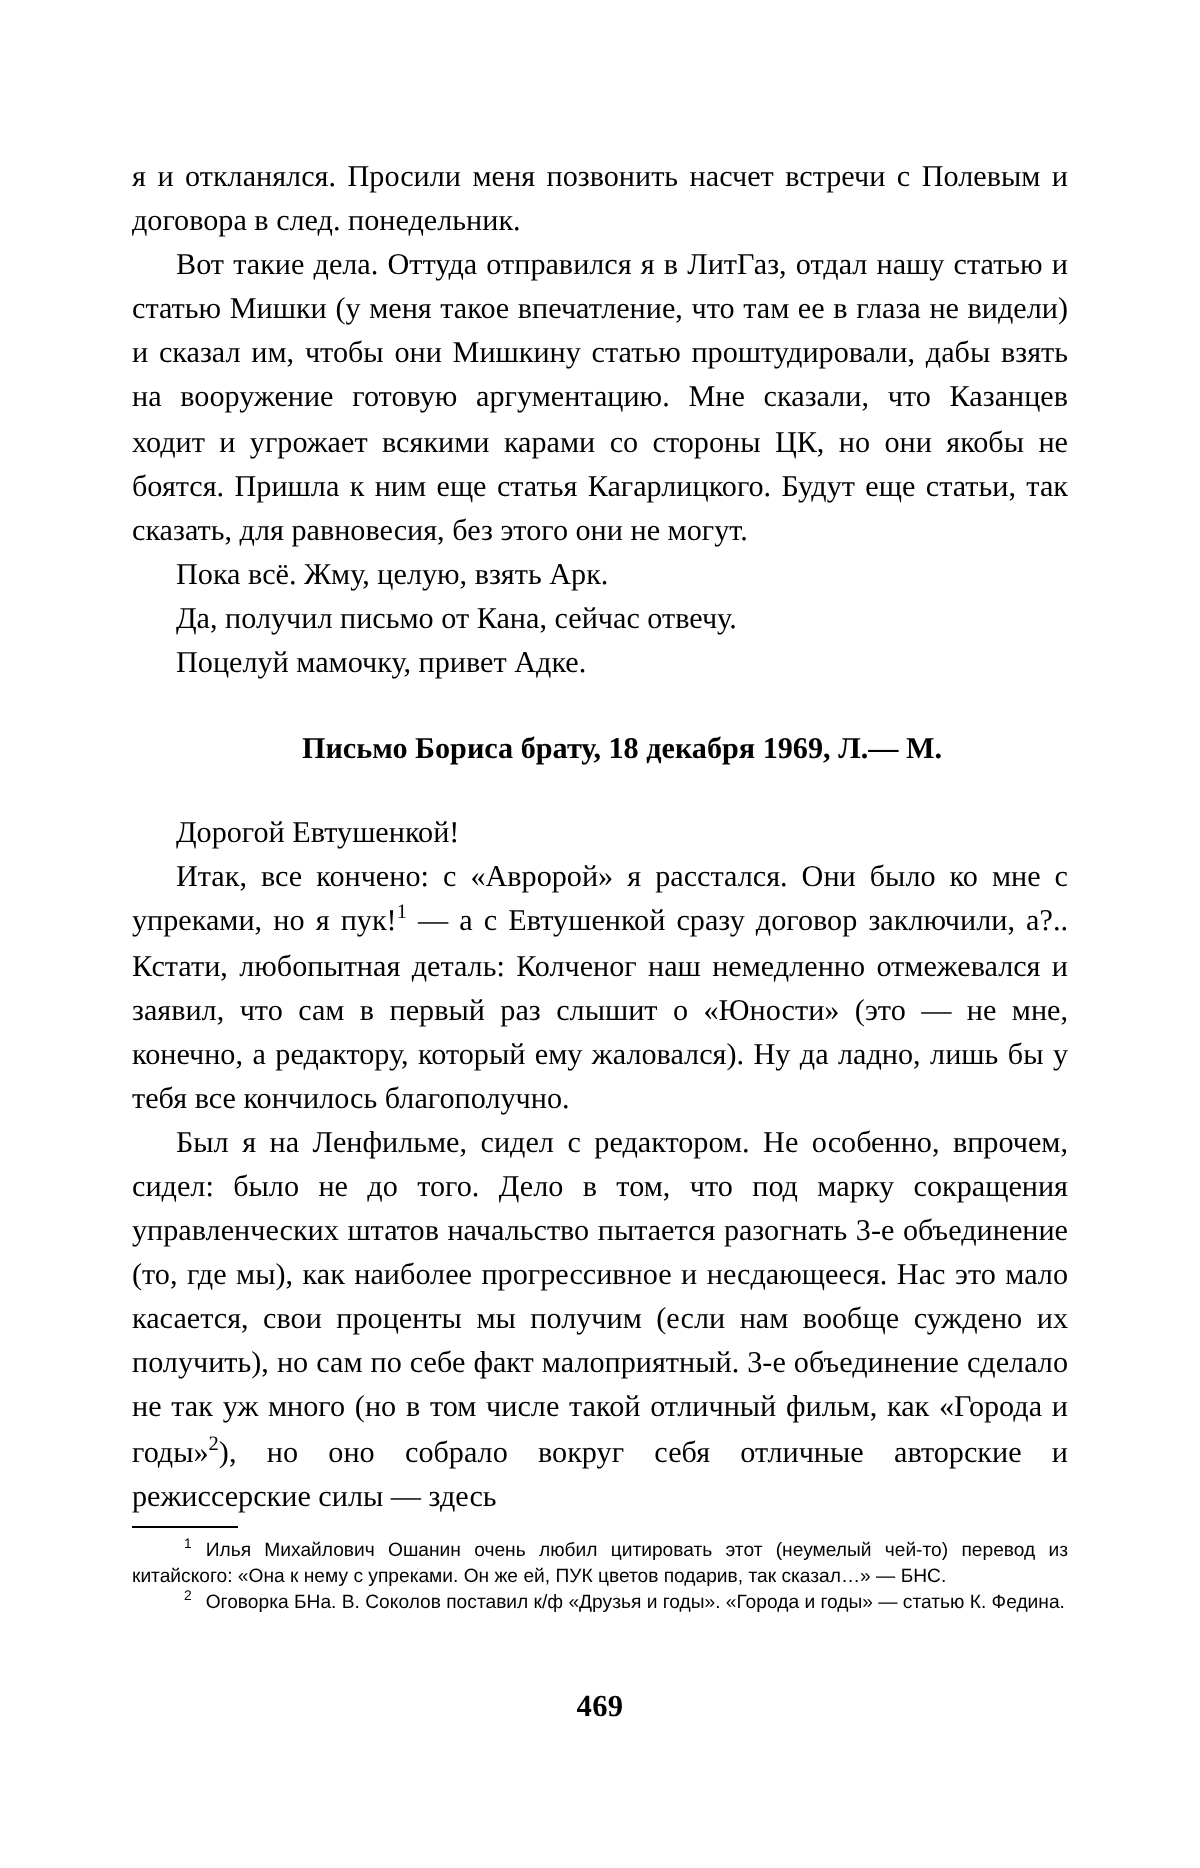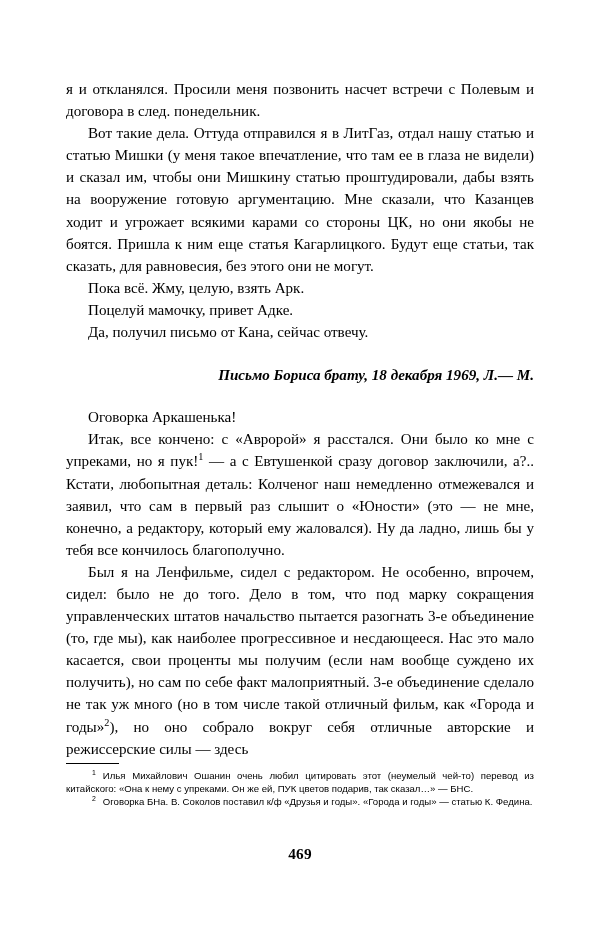--- a/index.html
+++ b/index.html
@@ -51,23 +51,22 @@
   p.body-par.plain {
     text-align: left;
   }
 
   h2.letter-heading {
     margin: 0;
     font-size: 15.1px;
     line-height: 22.1px;
     font-weight: bold;
     text-indent: 22px;
-    text-align: right;
+    text-align: center;
     white-space: nowrap;
-    font-style: italic;
   }
 
   .gap-before-heading { height: 21px; }
   .gap-after-heading  { height: 20px; }
 
   sup.fn-ref {
     font-size: 0.68em;
     vertical-align: super;
     line-height: 0;
   }
@@ -121,31 +120,31 @@
 <div class="page">
 
   <div class="text-block">
 
     <p class="body-par no-indent">я и откланялся. Просили меня позвонить насчет встречи с Полевым и договора в след. понедельник.</p>
 
     <p class="body-par">Вот такие дела. Оттуда отправился я в ЛитГаз, отдал нашу статью и статью Мишки (у меня такое впечатление, что там ее в глаза не видели) и сказал им, чтобы они Мишкину статью проштудировали, дабы взять на вооружение готовую аргументацию. Мне сказали, что Казанцев ходит и угрожает всякими карами со стороны ЦК, но они якобы не боятся. Пришла к ним еще статья Кагарлицкого. Будут еще статьи, так сказать, для равновесия, без этого они не могут.</p>
 
     <p class="body-par plain">Пока всё. Жму, целую, взять Арк.</p>
 
+    <p class="body-par plain">Да, получил письмо от Кана, сейчас отвечу.</p>
+
     <p class="body-par plain">Поцелуй мамочку, привет Адке.</p>
-
-    <p class="body-par plain">Да, получил письмо от Кана, сейчас отвечу.</p>
 
     <div class="gap-before-heading"></div>
 
     <h2 class="letter-heading">Письмо Бориса брату, 18 декабря 1969, Л.— М.</h2>
 
     <div class="gap-after-heading"></div>
 
-    <p class="body-par plain">Оговорка Аркашенька!</p>
+    <p class="body-par plain">Дорогой Евтушенкой!</p>
 
     <p class="body-par">
       <span>Итак, все кончено: с «Авророй» я расстался. Они было ко мне с упреками, но я пук!</span><sup class="fn-ref">1</sup><span> — а с Евтушенкой сразу договор заключили, а?.. Кстати, любопытная деталь: Колченог наш немедленно отмежевался и заявил, что сам в первый раз слышит о «Юности» (это — не мне, конечно, а редактору, который ему жаловался). Ну да ладно, лишь бы у тебя все кончилось благополучно.</span>
     </p>
 
     <p class="body-par">
       <span>Был я на Ленфильме, сидел с редактором. Не особенно, впрочем, сидел: было не до того. Дело в том, что под марку сокращения управленческих штатов начальство пытается разогнать 3-е объединение (то, где мы), как наиболее прогрессивное и несдающееся. Нас это мало касается, свои проценты мы получим (если нам вообще суждено их получить), но сам по себе факт малоприятный. 3-е объединение сделало не так уж много (но в том числе такой отличный фильм, как «Города и годы»</span><sup class="fn-ref">2</sup><span>), но оно собрало вокруг себя отличные авторские и режиссерские силы — здесь</span>
     </p>
 
   </div>

